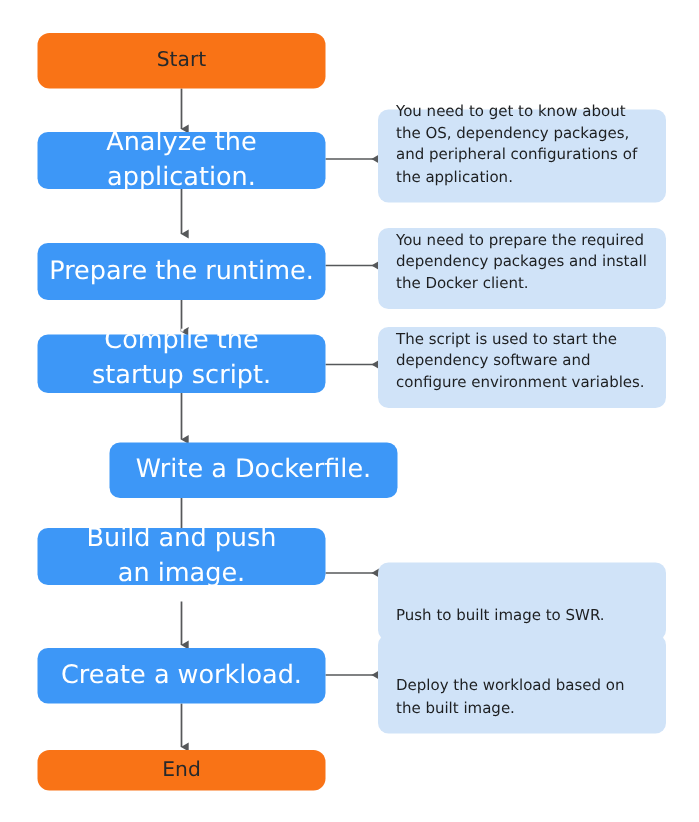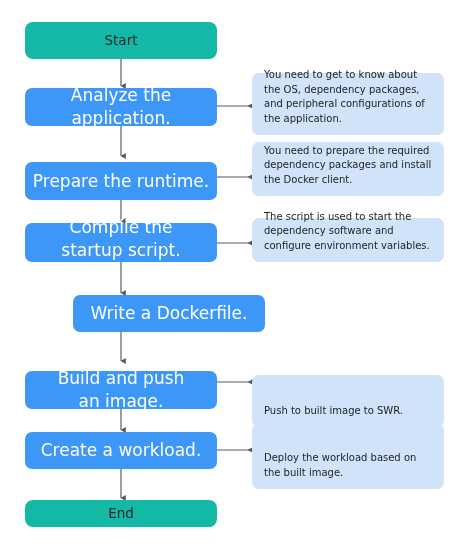--- a/index.html
+++ b/index.html
@@ -29,21 +29,21 @@
     width: 192px;
     box-sizing: border-box;
     border-radius: 7px;
     display: flex;
     align-items: center;
     justify-content: center;
     text-align: center;
     line-height: 1.35;
   }
   .node.terminal {
-    background: #14b8a6;
+    background: #f97316;
     color: #27292b;
     font-size: 13.5px;
     border-radius: 8px;
   }
   .node.step {
     background: #3d97f7;
     color: #ffffff;
     font-size: 17px;
   }
   .node-label {
@@ -51,21 +51,21 @@
     white-space: pre-line;
     padding: 0 6px;
   }
 
   
   #n-start   { top: 22px;  height: 37px; }
   #n-analyze { top: 88px;  height: 38px; }
   #n-runtime { top: 162px; height: 38px; }
   #n-script  { top: 223px; height: 39px; align-items: flex-end; }
   #n-docker  { top: 295px; height: 37px; margin-left: 48px; }
-  #n-build   { top: 371px; height: 38px; }
+  #n-build   { top: 352px; height: 38px; }
   #n-workload{ top: 432px; height: 37px; }
   #n-end     { top: 500px; height: 27px; }
 
   
   .callout {
     position: absolute;
     left: 252px;
     width: 192px;
     box-sizing: border-box;
     background: #d0e3f8;
@@ -73,22 +73,22 @@
     color: #1d1f21;
     font-size: 10px;
     line-height: 1.45;
     padding: 9px 11px 9px 12px;
     display: flex;
     align-items: flex-end;
   }
   .callout-text { display: block; }
 
   #c-analyze { top: 73px;  height: 62px; }
-  #c-runtime { top: 142px; height: 54px; }
-  #c-script  { top: 218px; height: 44px; }
+  #c-runtime { top: 152px; height: 54px; }
+  #c-script  { top: 218px; height: 54px; }
   #c-build   { top: 375px; height: 52px; }
   #c-workload{ top: 423px; height: 66px; }
 
   
   #wires {
     position: absolute;
     left: 0; top: 0;
     width: 466px; height: 548px;
     pointer-events: none;
   }

